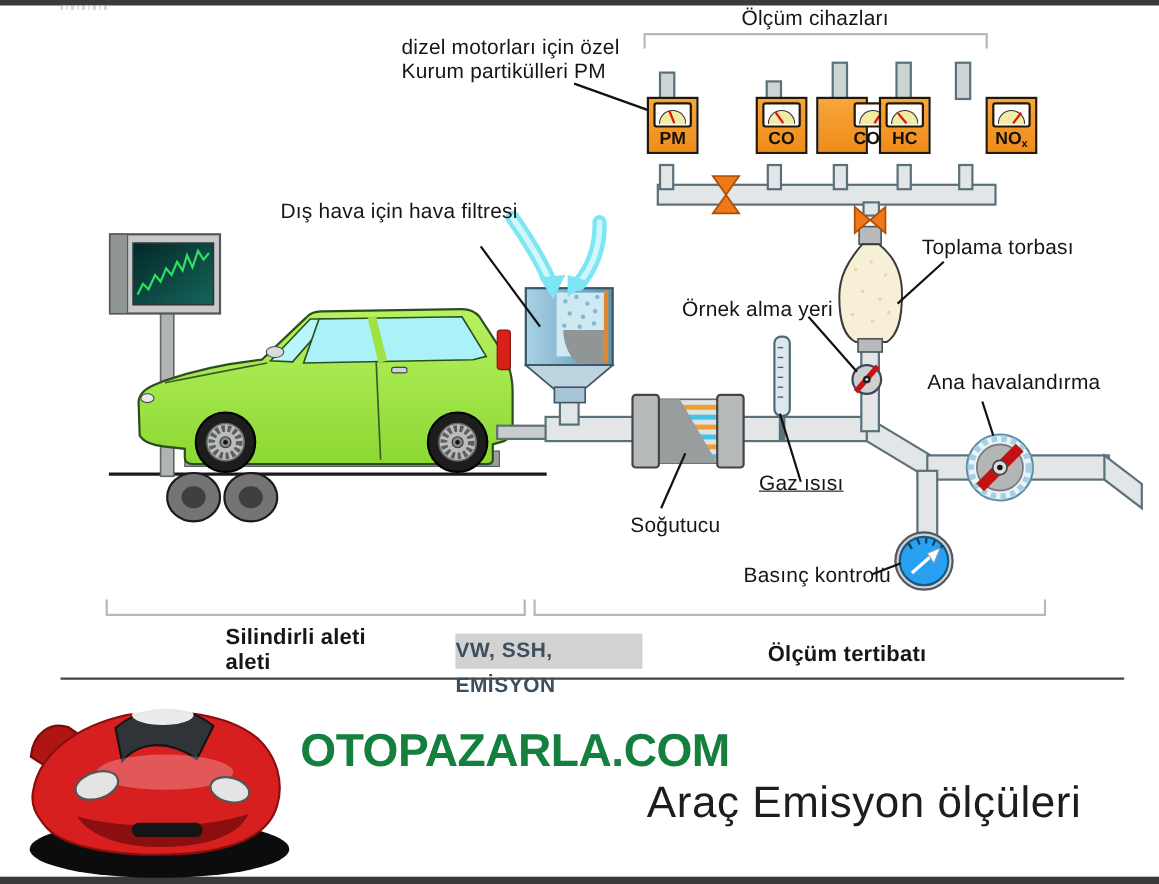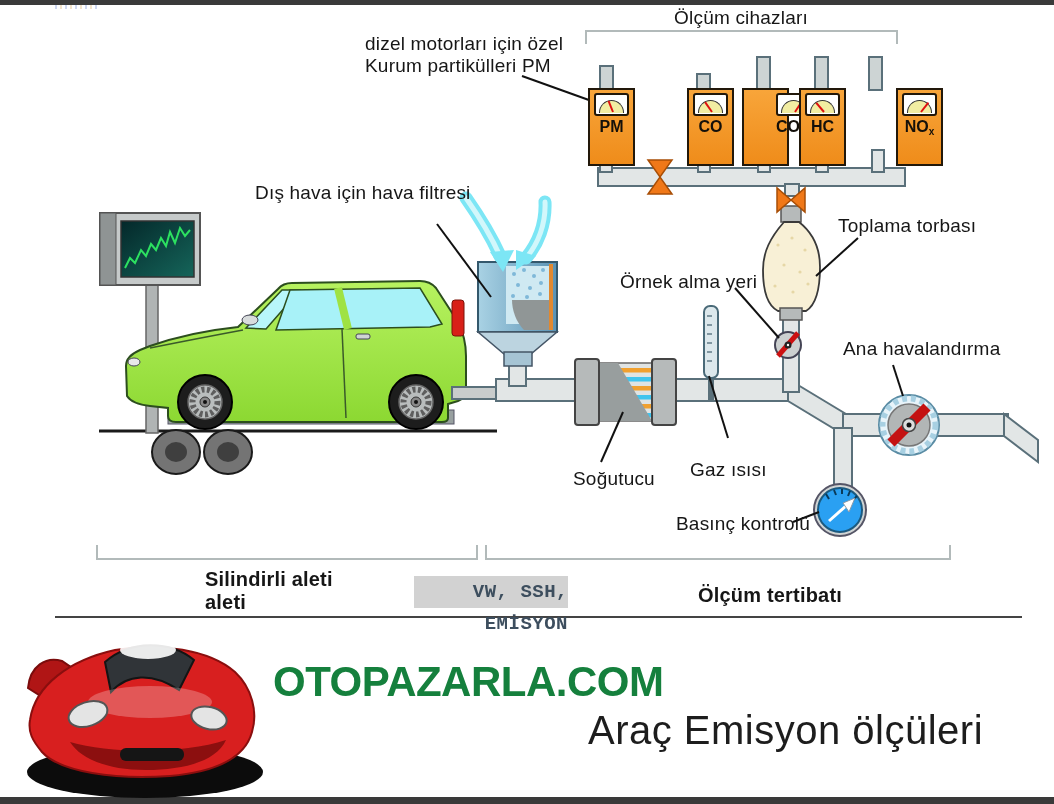--- a/index.html
+++ b/index.html
@@ -10,33 +10,33 @@
   .bar{left:0;width:1054px;background:#3a3a3a;}
   .top-bar{top:0;height:5px;}
   .bottom-bar{top:797px;height:7px;}
   .artifact{left:55px;top:5px;width:44px;height:4px;opacity:.45;
     background:repeating-linear-gradient(90deg,#8fa6e0 0 2px,#fff 2px 5px,#e0c08f 5px 7px,#fff 7px 10px);}
   
   .lbl{position:absolute;font-size:19px;line-height:22px;color:#161616;letter-spacing:.2px;white-space:nowrap;}
   .lbl.b{font-weight:bold;font-size:20px;}
   .center{text-align:center;}
   
-  .meter{position:absolute;width:47px;height:78px;background:linear-gradient(180deg,#f8a53a,#ef8c1a);
+  .meter{position:absolute;width:47px;height:52px;background:linear-gradient(180deg,#f8a53a,#ef8c1a);
          border:2px solid #22180a;box-sizing:border-box;top:88px;}
   .dial{width:35px;height:23px;background:#fff;border:2px solid #22180a;border-radius:3px;
         margin:3px auto 0;position:relative;overflow:hidden;box-sizing:border-box;}
   .face{position:absolute;left:3px;bottom:1px;width:25px;height:13px;background:#f2eda2;
         border:1px solid #333;border-bottom:none;border-radius:13px 13px 0 0;box-sizing:border-box;}
   .needle{position:absolute;left:50%;bottom:2px;width:2px;height:12px;background:#e01010;
           transform-origin:50% 100%;}
   .mlabel{text-align:center;font-weight:bold;font-size:16px;color:#14100a;margin-top:2px;line-height:18px;}
   .msub{font-size:10px;vertical-align:-3px;font-weight:bold;}
   
-  .vw-badge{position:absolute;left:414px;top:576px;width:154px;height:32px;background:#d2d2d2;
-            color:#3d4e5e;font-size:19px;font-weight:bold;text-align:right;line-height:32px;letter-spacing:.5px;font-family:Liberation Mono, monospace;}
+  .vw-badge{position:absolute;left:414px;top:576px;width:170px;height:32px;background:#d2d2d2;
+            color:#3d4e5e;font-size:19px;font-weight:bold;text-align:left;line-height:32px;letter-spacing:.5px;}
   
   .brand{position:absolute;left:273px;top:658px;font-size:42px;font-weight:bold;color:#15803d;letter-spacing:-.5px;}
   .title{position:absolute;left:588px;top:708px;font-size:40px;color:#1d1d1d;letter-spacing:.5px;}
   svg{position:absolute;left:0;top:0;}
 </style>
 </head>
 <body>
 
 <div class="abs bar top-bar"></div>
 <div class="abs artifact"></div>
@@ -282,21 +282,21 @@
 <div class="lbl center" style="left:585px;top:7px;width:312px;">Ölçüm cihazları</div>
 
 <div class="lbl" style="left:255px;top:182px;">Dış hava için hava filtresi</div>
 
 <div class="lbl" style="left:838px;top:215px;">Toplama torbası</div>
 
 <div class="lbl" style="left:620px;top:258px;margin-top:13px;">Örnek alma yeri</div>
 
 <div class="lbl" style="left:843px;top:338px;">Ana havalandırma</div>
 
-<div class="lbl" style="left:690px;top:459px;">Gaz ısısı</div>
+<div class="lbl" style="left:690px;top:429px;text-decoration:underline;">Gaz ısısı</div>
 
 <div class="lbl" style="left:573px;top:468px;">Soğutucu</div>
 
 <div class="lbl" style="left:676px;top:513px;">Basınç kontrolü</div>
 
 <div class="lbl b" style="left:205px;top:568px;line-height:23px;">
   <div>Silindirli aleti</div>
   <div>aleti</div>
 </div>
 

